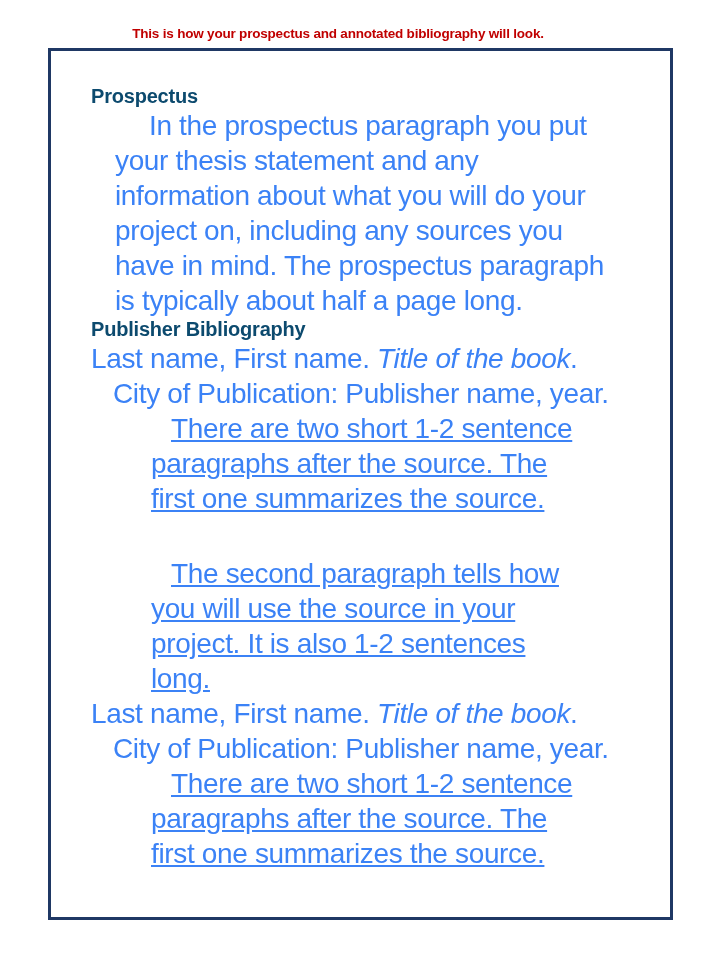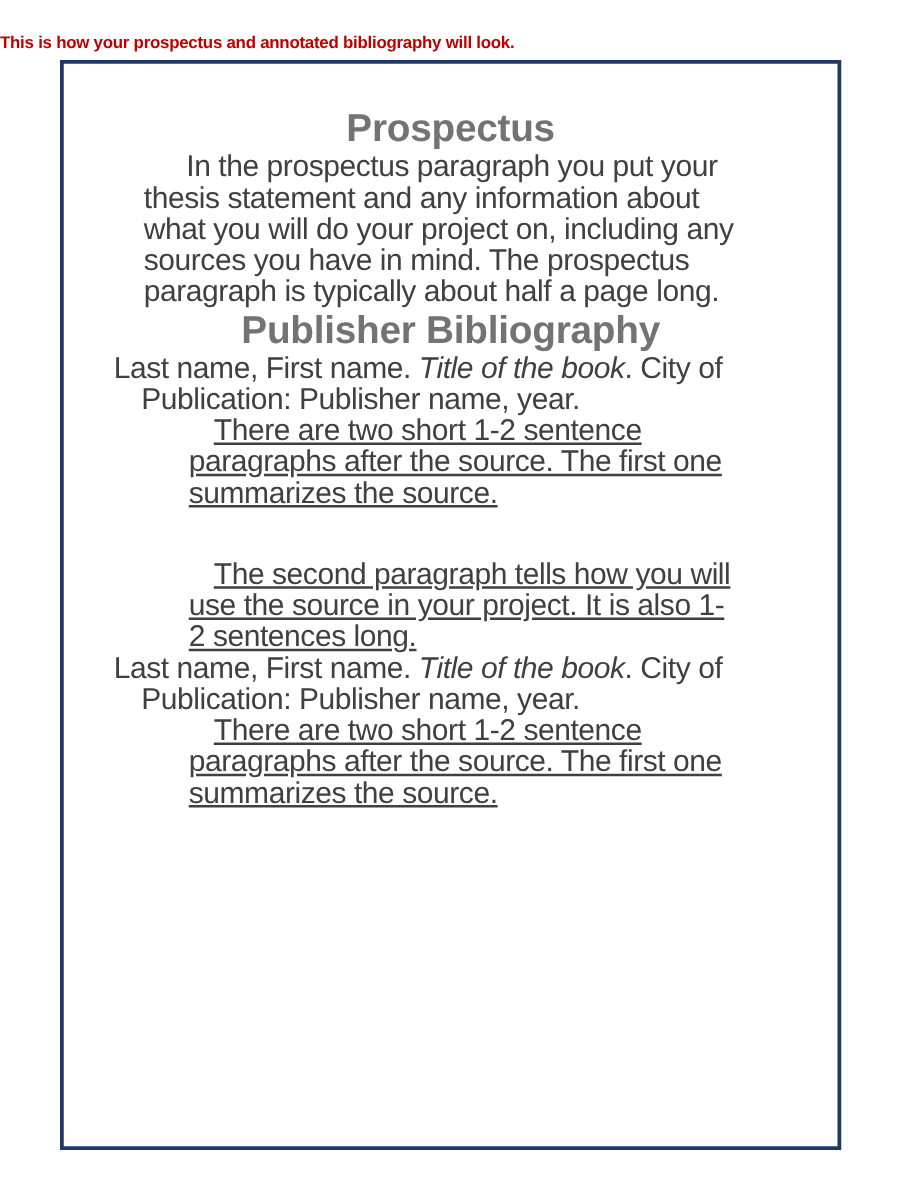--- a/index.html
+++ b/index.html
@@ -17,20 +17,21 @@
     position: relative;
     width: 720px;
     height: 960px;
     box-sizing: border-box;
   }
   .caption {
     position: absolute;
     top: 26px;
     left: 0;
     width: 676px;
+    text-align: center;
     color: #c00000;
     font-size: 13.5px;
     font-weight: 600;
     letter-spacing: -0.2px;
     font-family: "Liberation Sans", sans-serif;
   }
   .doc-frame {
     position: absolute;
     left: 48px;
     top: 48px;
@@ -38,37 +39,37 @@
     height: 872px;
     border: 3px solid #1f3864;
     background: #ffffff;
     box-sizing: border-box;
   }
   .doc-inner {
     padding: 34px 40px 0 40px;
   }
   h1.doc-title {
     margin: 0;
-    text-align: center;
-    font-size: 31px;
+    text-align: left;
+    font-size: 20px;
     font-weight: bold;
-    color: #737373;
+    color: #0c4a6e;
     letter-spacing: -0.2px;
   }
   .title-prospectus {
     margin-top: 14px;
   }
   .title-annotated {
     margin-top: 56px;
   }
   p.para {
     margin: 0;
-    color: #404040;
-    font-size: 24px;
-    line-height: 25px;
+    color: #3b82f6;
+    font-size: 28px;
+    line-height: 35px;
     letter-spacing: -0.35px;
   }
   .prospectus-para {
     margin-top: 30px;
     padding: 0 22px 0 24px;
     text-indent: 34px;
     text-align: left;
   }
   .citation {
     margin-top: 28px;

